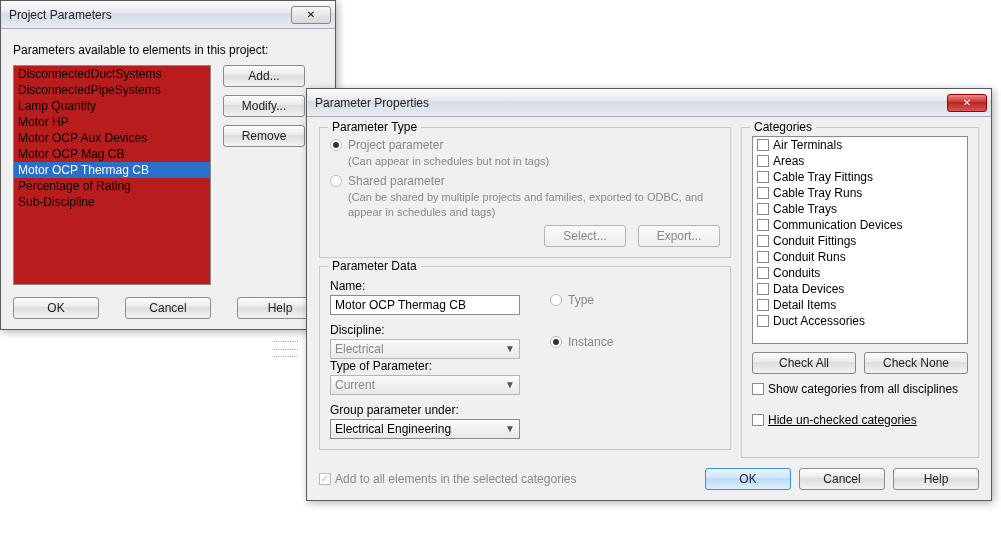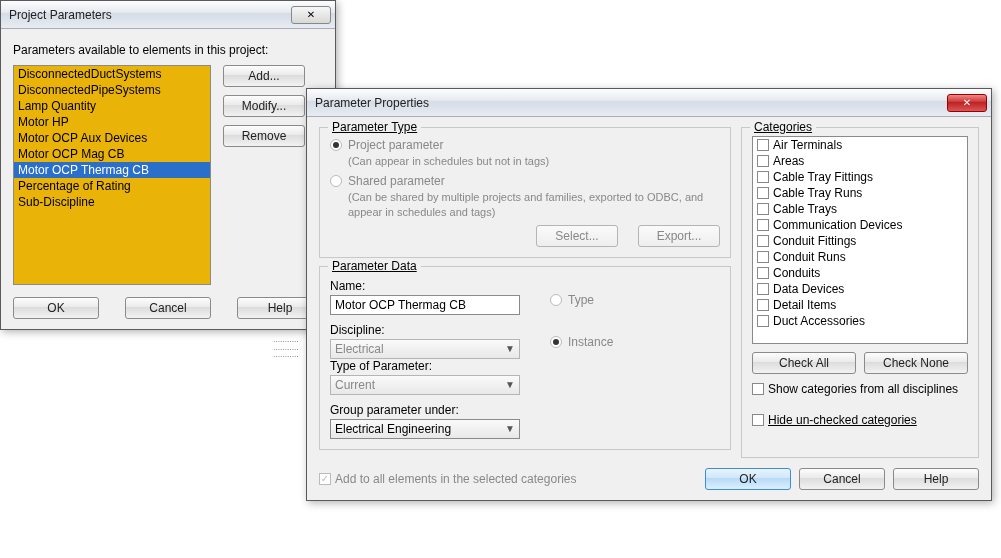--- a/index.html
+++ b/index.html
@@ -56,39 +56,38 @@
     font-size: 12px;
     color: #222;
   }
   .btn.primary {
     border-color:#3b8fd1;
     background: linear-gradient(to bottom,#eaf4fd,#cfe6fa 45%,#b8d9f6 46%,#dcefff);
   }
   .btn.disabled { color:#888; border-color:#b5b5b5; background:linear-gradient(to bottom,#fafafa,#eee);}
   .listbox {
     border:1px solid #8a8a8a;
-    background:#eab308;
+    background:#b91c1c;
     font-size:12px;
     overflow:hidden;
   }
   .listbox .item { padding:1px 4px; white-space:nowrap; }
   .listbox .item.sel { background:#2a6fc9; color:#fff; }
   .group {
     border:1px solid #c8c8c8;
     padding:8px 10px 10px 10px;
     margin-bottom:8px;
     position:relative;
   }
   .group-title {
     position:absolute;
     top:-8px; left:8px;
     background:#f0f0f0;
     padding:0 4px;
     font-size:12px;
-    text-decoration:underline;
   }
   .radio { display:flex; align-items:center; gap:6px; margin:2px 0; }
   .radio .dot {
     width:12px; height:12px; border:1px solid #888; border-radius:50%; background:#fff;
     display:flex; align-items:center; justify-content:center;
   }
   .radio.sel .dot::after { content:""; width:6px; height:6px; border-radius:50%; background:#333; }
   .radio.dis { color:#888; }
   .radio.dis .dot { border-color:#bbb; }
   .hint { color:#888; font-size:11px; margin:0 0 6px 18px; line-height:1.3; }
@@ -171,21 +170,21 @@
           <div class="radio sel dis">
             <span class="dot"></span>
             <span>Project parameter</span>
           </div>
           <div class="hint">(Can appear in schedules but not in tags)</div>
           <div class="radio dis">
             <span class="dot"></span>
             <span>Shared parameter</span>
           </div>
           <div class="hint">(Can be shared by multiple projects and families, exported to ODBC, and appear in schedules and tags)</div>
-          <div style="display:flex; gap:20px; justify-content:flex-end; margin-top:4px;">
+          <div style="display:flex; gap:12px; justify-content:flex-end; margin-top:4px;">
             <span class="btn disabled">Select...</span>
             <span class="btn disabled">Export...</span>
           </div>
         </div>
 
         <div class="group" style="flex:1">
           <div class="group-title">Parameter Data</div>
           <div style="display:flex; gap:30px;">
             <div style="flex:0 0 190px;">
               <div class="label">Name:</div>

